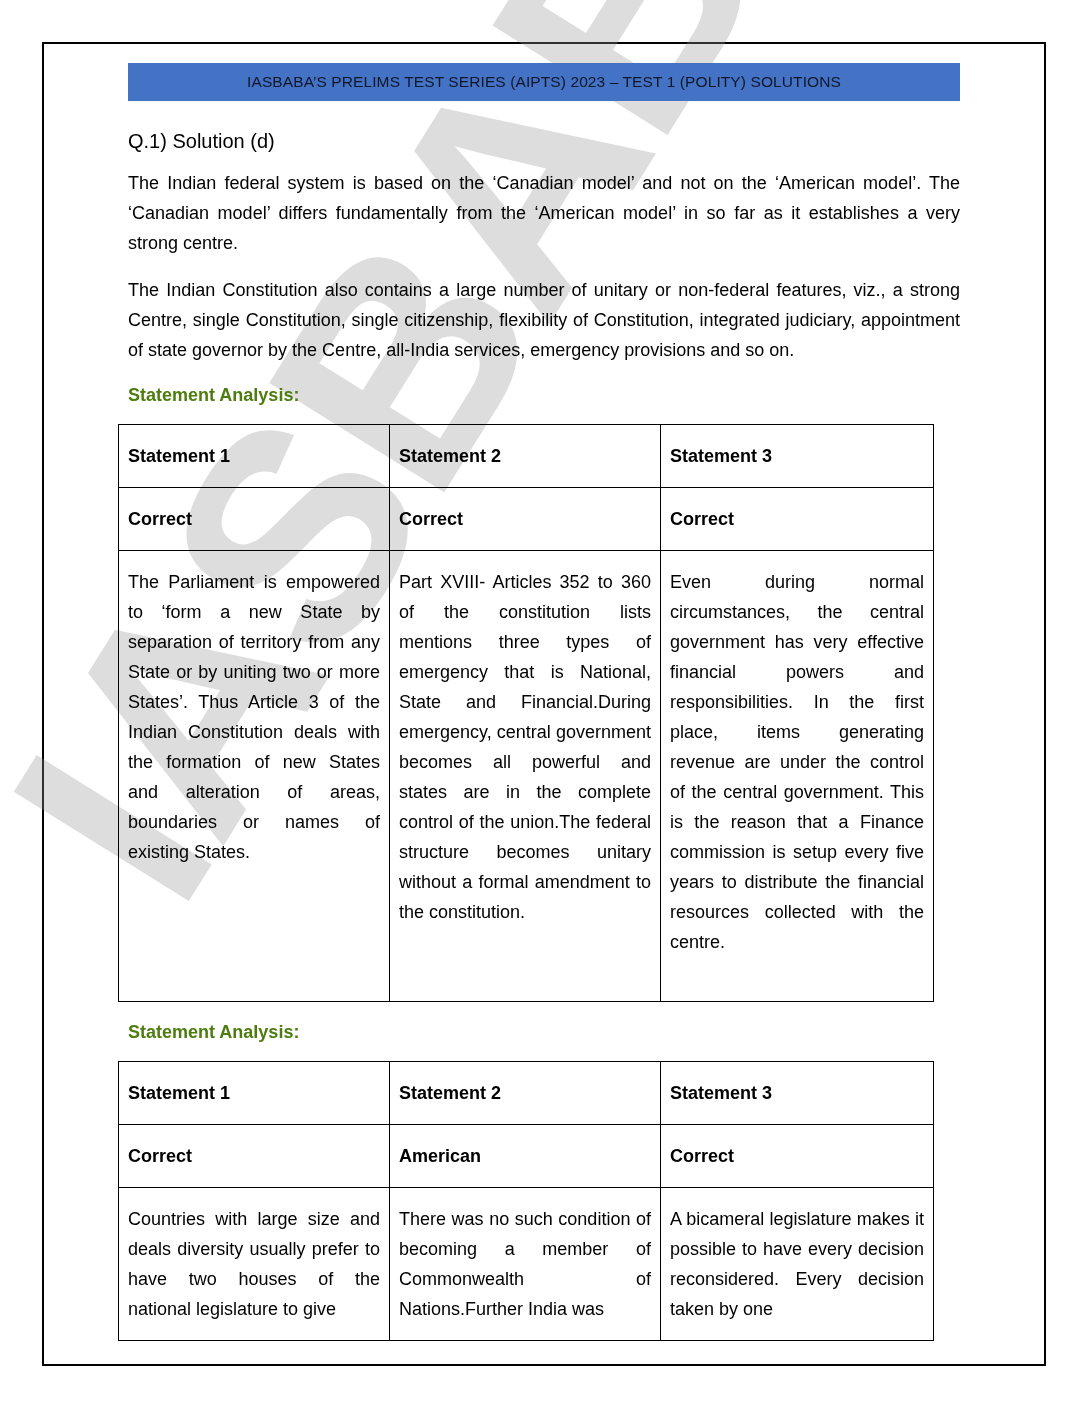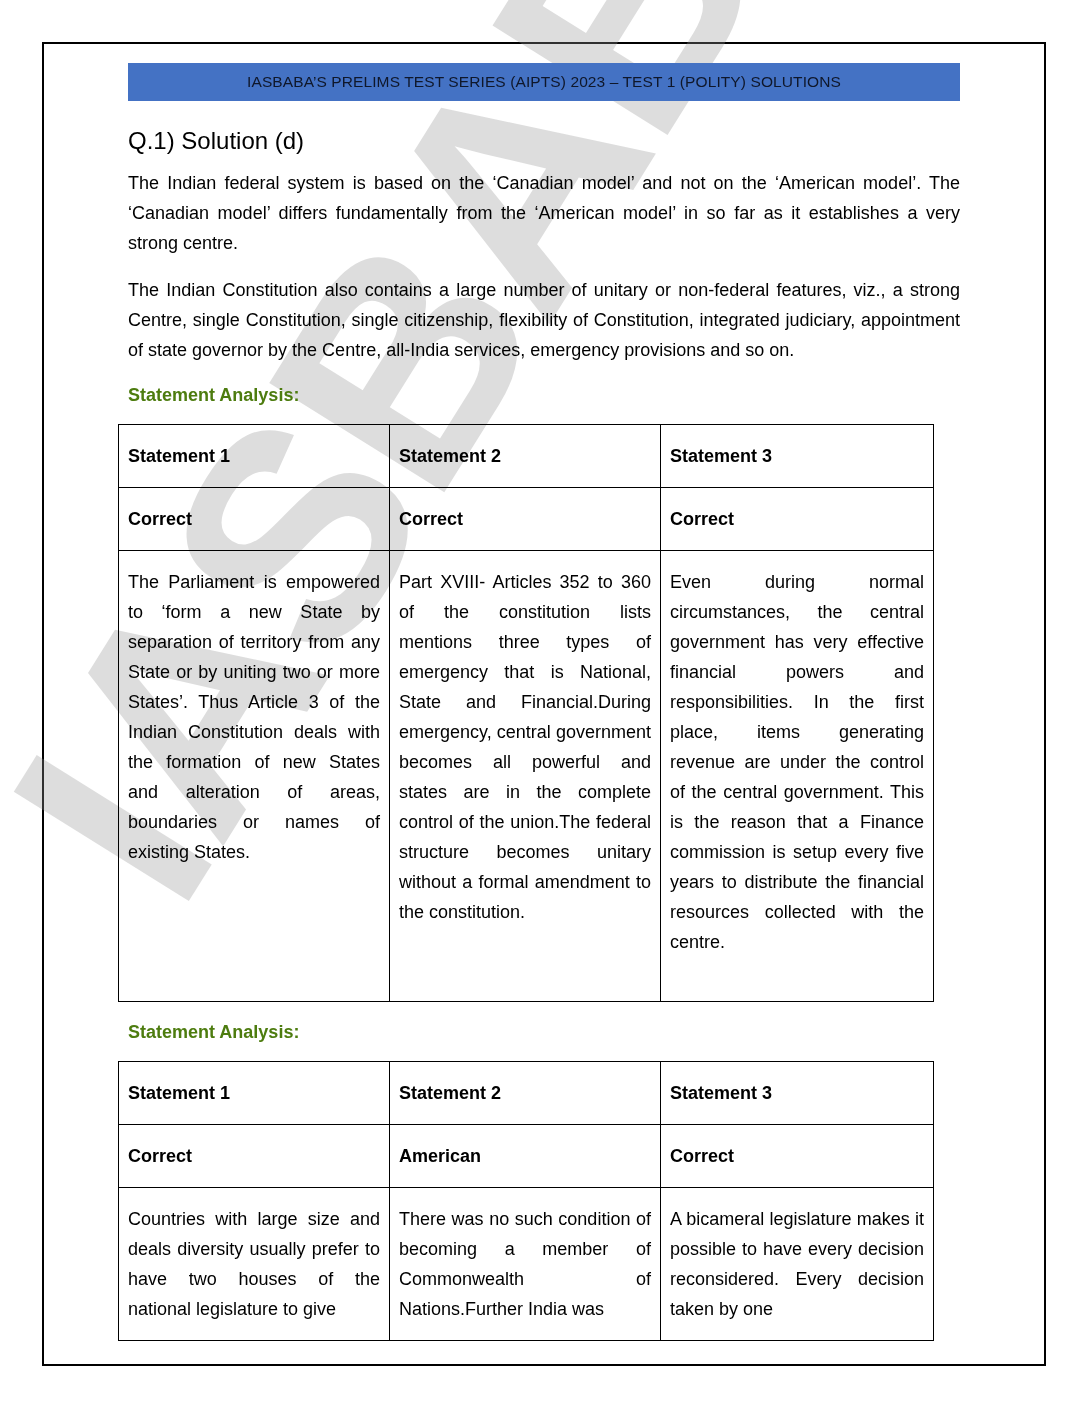--- a/index.html
+++ b/index.html
@@ -15,21 +15,21 @@
                     font-family: "Liberation Sans", sans-serif; font-weight: 700;
                     font-size: 300px; letter-spacing: -6px; color: rgba(150,150,150,0.32);
                     transform: rotate(-58deg); transform-origin: left center; white-space: nowrap; }
 
   .content { position: absolute; left: 128px; top: 63px; width: 832px; z-index: 1; }
 
   .header-bar { height: 38px; background: #4472c4; color: #0f172a; display: flex;
                 align-items: center; justify-content: center; font-size: 15.5px;
                 letter-spacing: 0.1px; }
 
-  .q-title { margin-top: 28px; font-size: 24px; line-height: 24px; }
+  .q-title { margin-top: 28px; font-size: 20px; line-height: 24px; }
   .para { margin-top: 17px; font-size: 18px; line-height: 30px; text-align: justify;
           text-align-last: left; }
   .para.first { margin-top: 15px; }
   .analysis-label { margin-top: 18px; font-size: 18px; font-weight: 700; color: #4d7c0f;
                     line-height: 24px; }
 
   table.analysis { border-collapse: collapse; width: 815px; margin-left: -10px;
                    margin-top: 17px; table-layout: fixed; font-size: 18px; }
   table.analysis td { border: 1.5px solid #000; padding: 16px 9px; vertical-align: top;
                       line-height: 30px; }

